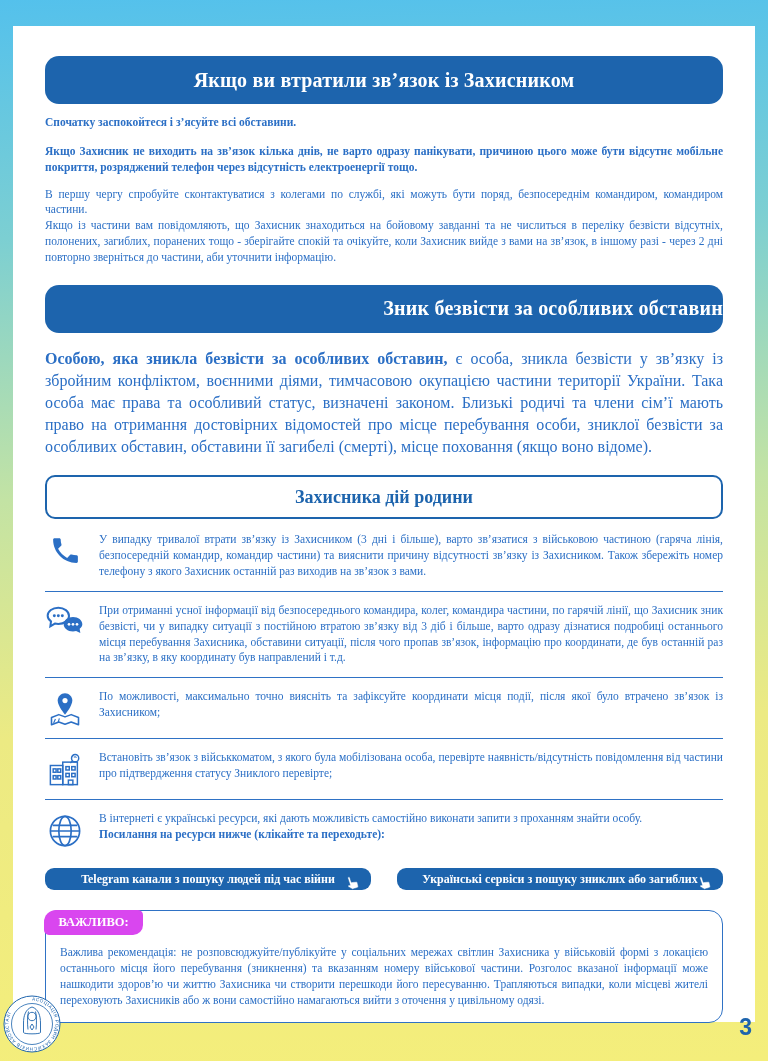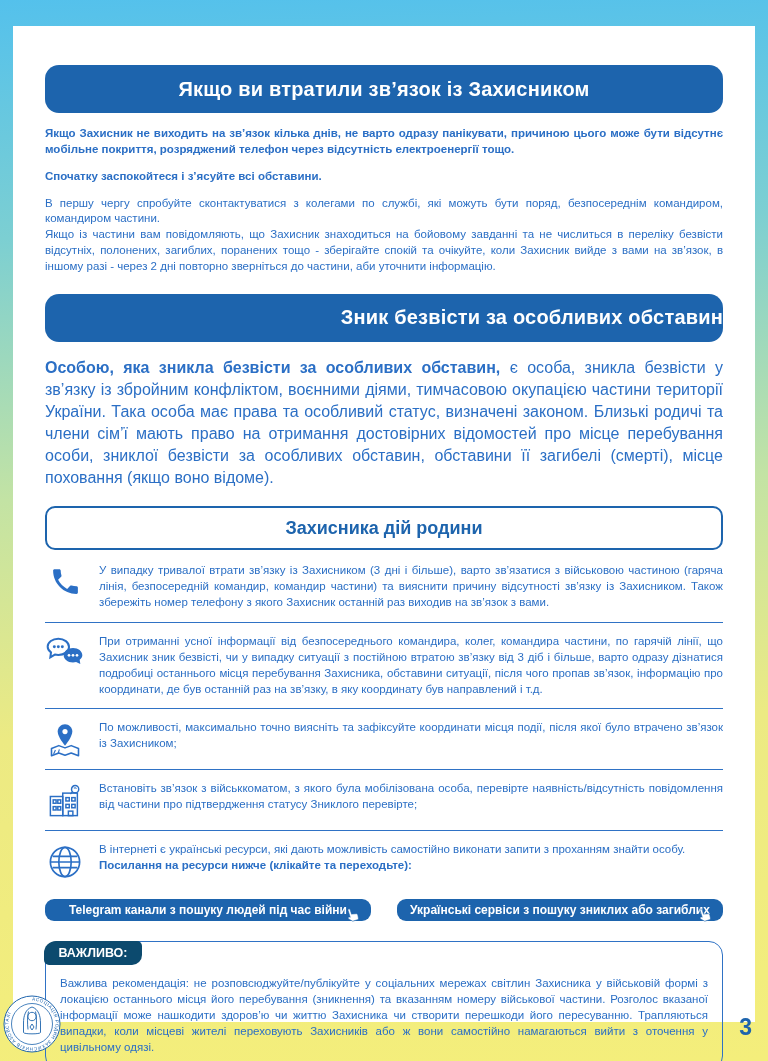--- a/index.html
+++ b/index.html
@@ -1,20 +1,20 @@
 <!DOCTYPE html>
 <html lang="uk"><head>
 <meta charset="utf-8">
 <style>
   html,body{margin:0;padding:0;}
   body{width:768px;height:1061px;font-family:"Liberation Sans","DejaVu Sans",sans-serif;}
   .page{position:relative;width:768px;height:1061px;overflow:hidden;
         background:linear-gradient(178deg,#54c1ec 0%,#7ccfd2 22%,#c3e3a4 46%,#ecea83 68%,#f4ee7b 100%);}
   .card{position:absolute;left:13px;right:13px;top:26px;bottom:39px;background:#ffffff;
-        padding:9px 32px;box-sizing:border-box;}
+        padding:0 32px;box-sizing:border-box;font-family:Liberation Serif, serif;}
   .banner{margin-top:30px;height:48px;background:#1d64ad;border-radius:14px;
           display:flex;align-items:center;justify-content:center;
           color:#ffffff;font-weight:bold;font-size:20px;letter-spacing:.2px;}
   .txt{color:#2b6fc5;font-size:11.5px;line-height:1.38;text-align:justify;}
   .bold{font-weight:bold;}
   .p-intro{margin-top:13px;}
   .p-calm{margin-top:11px;}
   .p-cont{margin-top:11px;}
   .p-lead{margin-top:15px;font-size:16px;}
   .algo-box{margin-top:17px;height:40px;border:2px solid #1d64ad;border-radius:10px;
@@ -25,37 +25,37 @@
   .step-icon{flex:0 0 40px;display:flex;justify-content:center;color:#2b6fc5;margin-top:2px;}
   .step-text{flex:1;}
   .divider{border-top:1.2px solid #2f72c5;}
   .btn-row{display:flex;gap:26px;margin-top:8px;}
   .res-btn{flex:1;position:relative;height:22px;background:#1d64ad;border-radius:9px;
            display:flex;align-items:center;justify-content:center;
            color:#fff;font-weight:bold;font-size:12px;text-align:center;cursor:pointer;}
   .hand{position:absolute;right:8px;bottom:-6px;transform:rotate(-18deg);}
   .imp-box{position:relative;margin-top:20px;border:1.6px solid #2f72c5;border-radius:14px;
            padding:34px 14px 13px 14px;}
-  .imp-label{position:absolute;top:-1.6px;left:-1.6px;background:#0c4a6e;color:#fff;
+  .imp-label{position:absolute;top:-1.6px;left:-1.6px;background:#d946ef;color:#fff;
              font-weight:bold;font-size:12.5px;padding:5px 14px;border-radius:12px 5px 10px 5px;}
   .page-num{position:absolute;right:16px;top:1014px;color:#1d64ad;font-weight:bold;font-size:23px;}
   .logo{position:absolute;left:2px;top:994px;}
 </style>
 </head>
 <body>
 
 <div class="page">
   <div class="card">
 
     <div class="banner">
       <span>Якщо ви втратили зв’язок із Захисником</span>
     </div>
 
+    <div class="txt bold p-calm">Спочатку заспокойтеся і з’ясуйте всі обставини.</div>
     <div class="txt bold p-intro">Якщо Захисник не виходить на зв’язок кілька днів, не варто одразу панікувати, причиною цього може бути відсутнє мобільне покриття, розряджений телефон через відсутність електроенергії тощо.</div>
-    <div class="txt bold p-calm">Спочатку заспокойтеся і з’ясуйте всі обставини.</div>
     <div class="txt p-cont">В першу чергу спробуйте сконтактуватися з колегами по службі, які можуть бути поряд, безпосереднім командиром, командиром частини.</div>
     <div class="txt">Якщо із частини вам повідомляють, що Захисник знаходиться на бойовому завданні та не числиться в переліку безвісти відсутніх, полонених, загиблих, поранених тощо - зберігайте спокій та очікуйте, коли Захисник вийде з вами на зв’язок, в іншому разі - через 2 дні повторно зверніться до частини, аби уточнити інформацію.</div>
 
     <div class="banner" style="margin-top:19px;justify-content:flex-end;">
       <span>Зник безвісти за особливих обставин</span>
     </div>
 
     <div class="txt p-lead">
       <span class="bold">Особою, яка зникла безвісти за особливих обставин,</span><span> є особа, зникла безвісти у зв’язку із збройним конфліктом, воєнними діями, тимчасовою окупацією частини території України. Така особа має права та особливий статус, визначені законом. Близькі родичі та члени сім’ї мають право на отримання достовірних відомостей про місце перебування особи, зниклої безвісти за особливих обставин, обставини її загибелі (смерті), місце поховання (якщо воно відоме).</span>
     </div>

